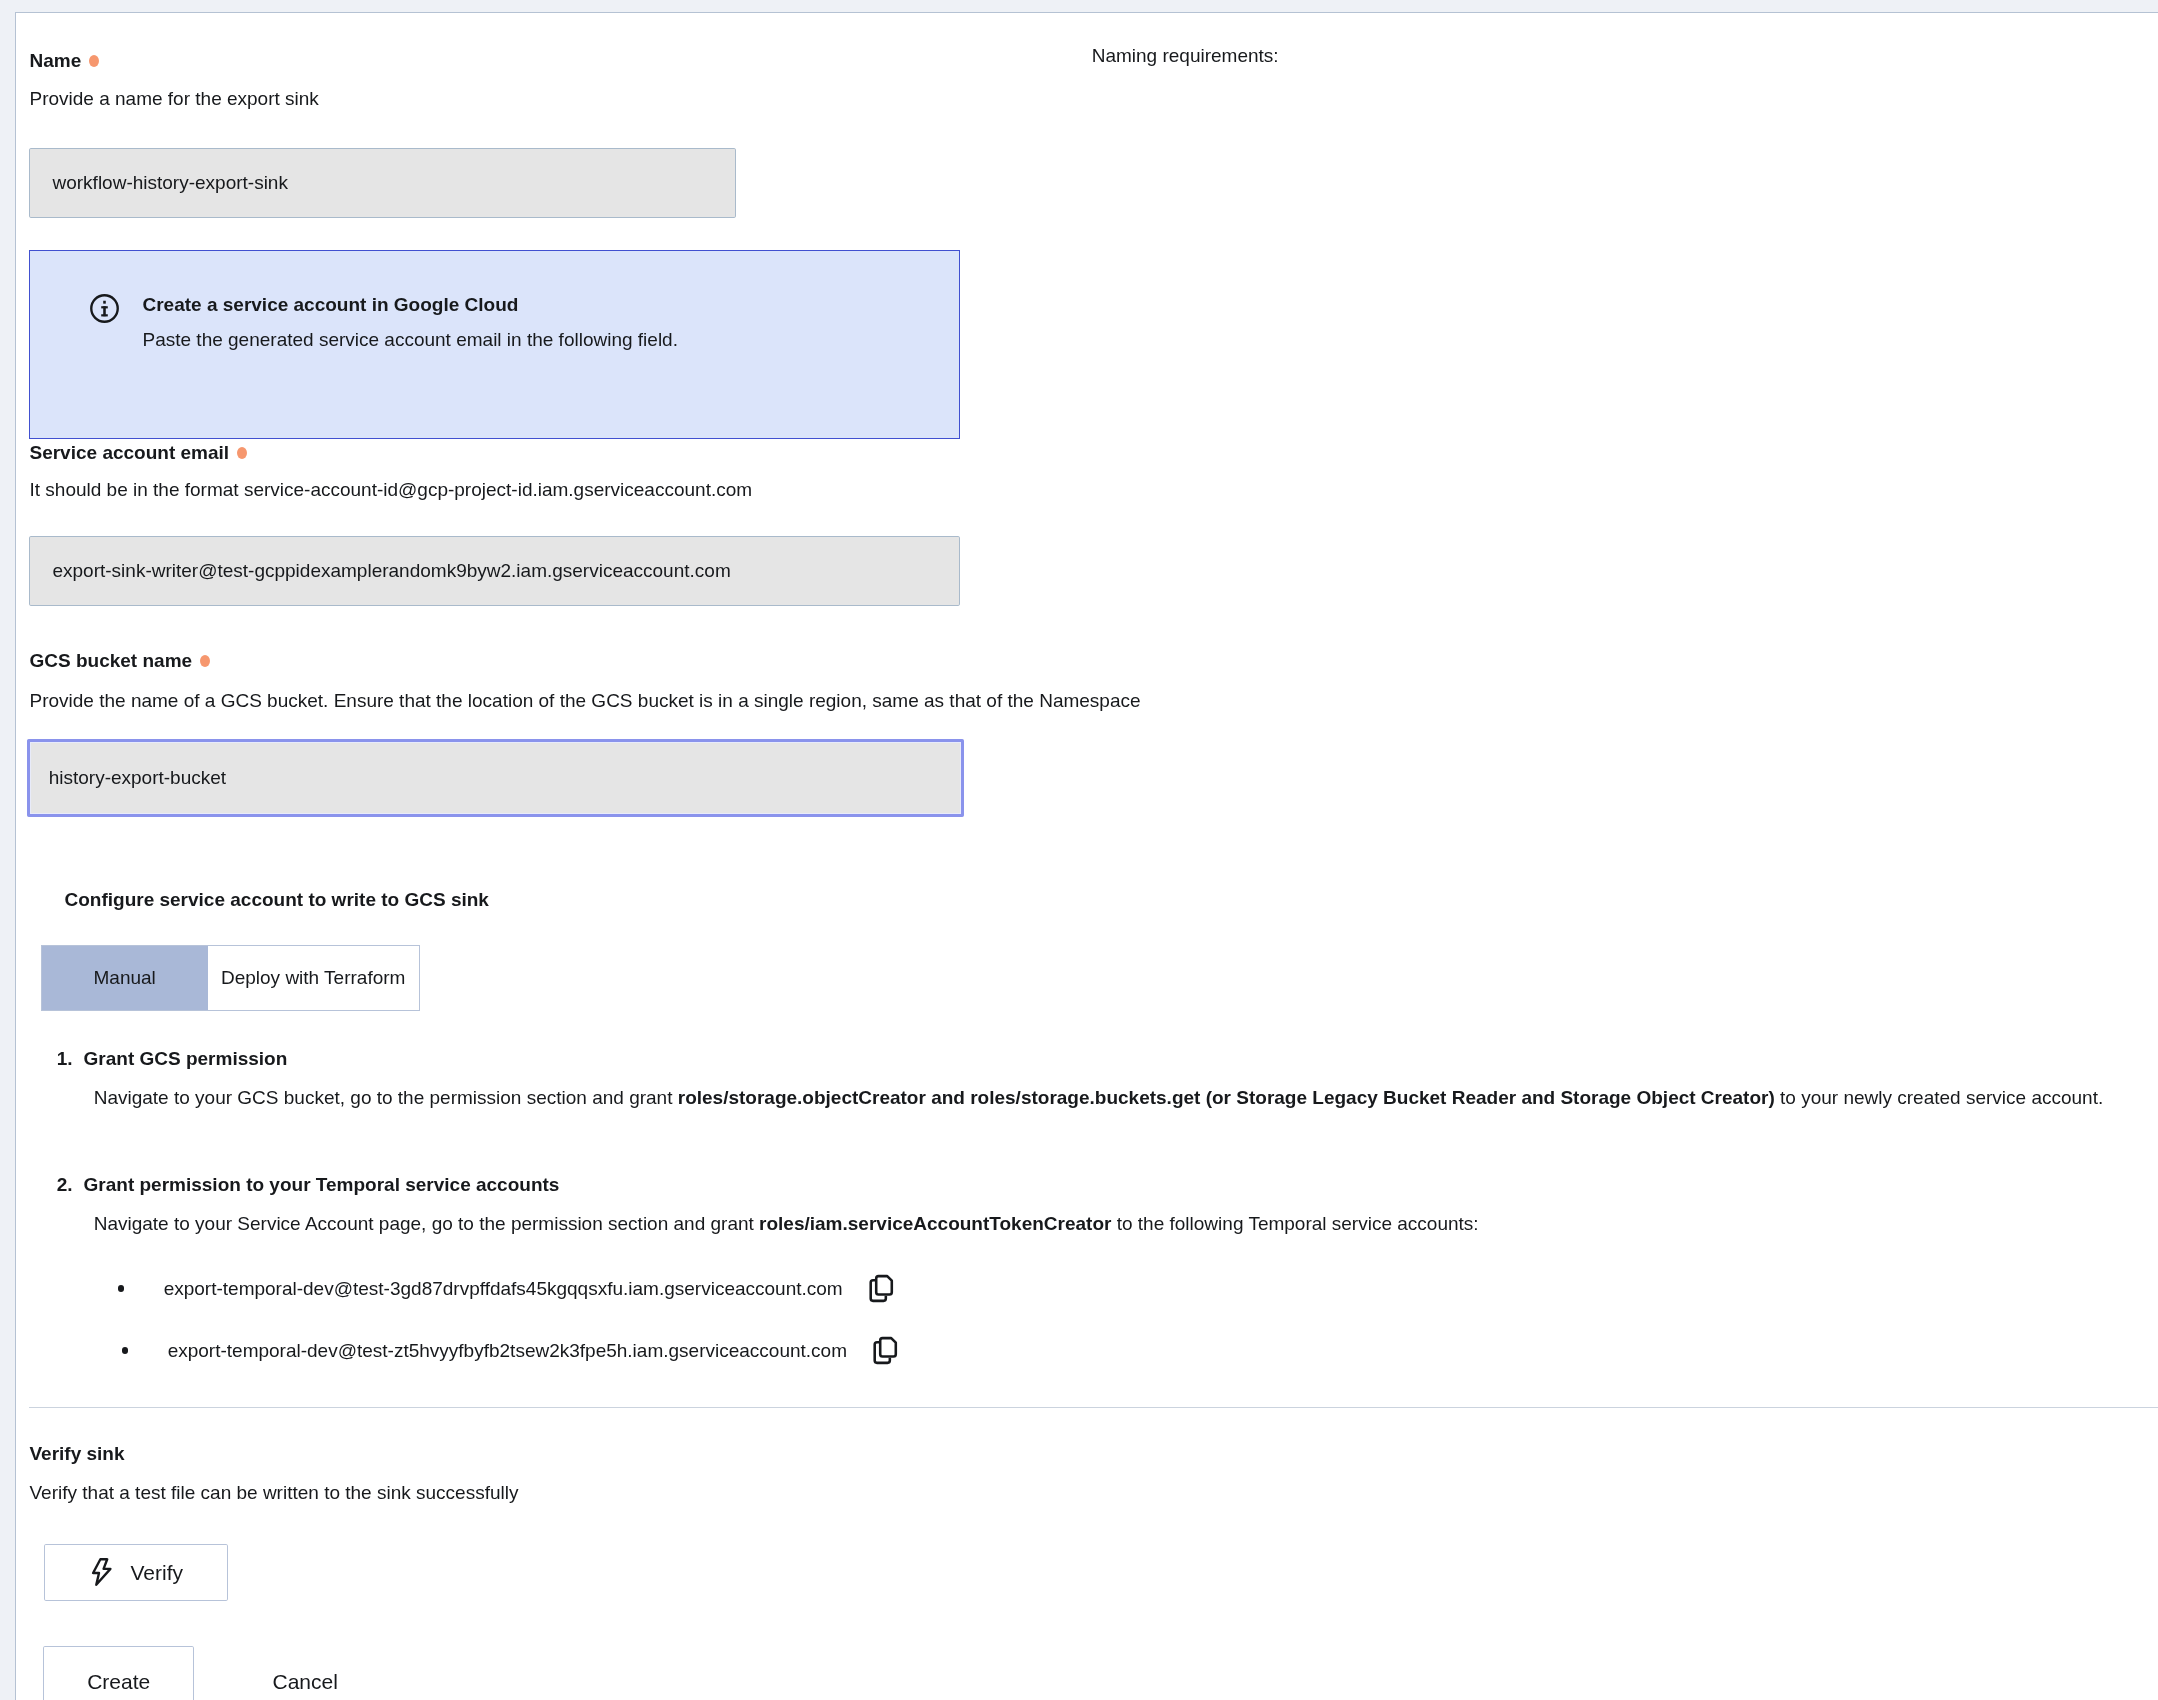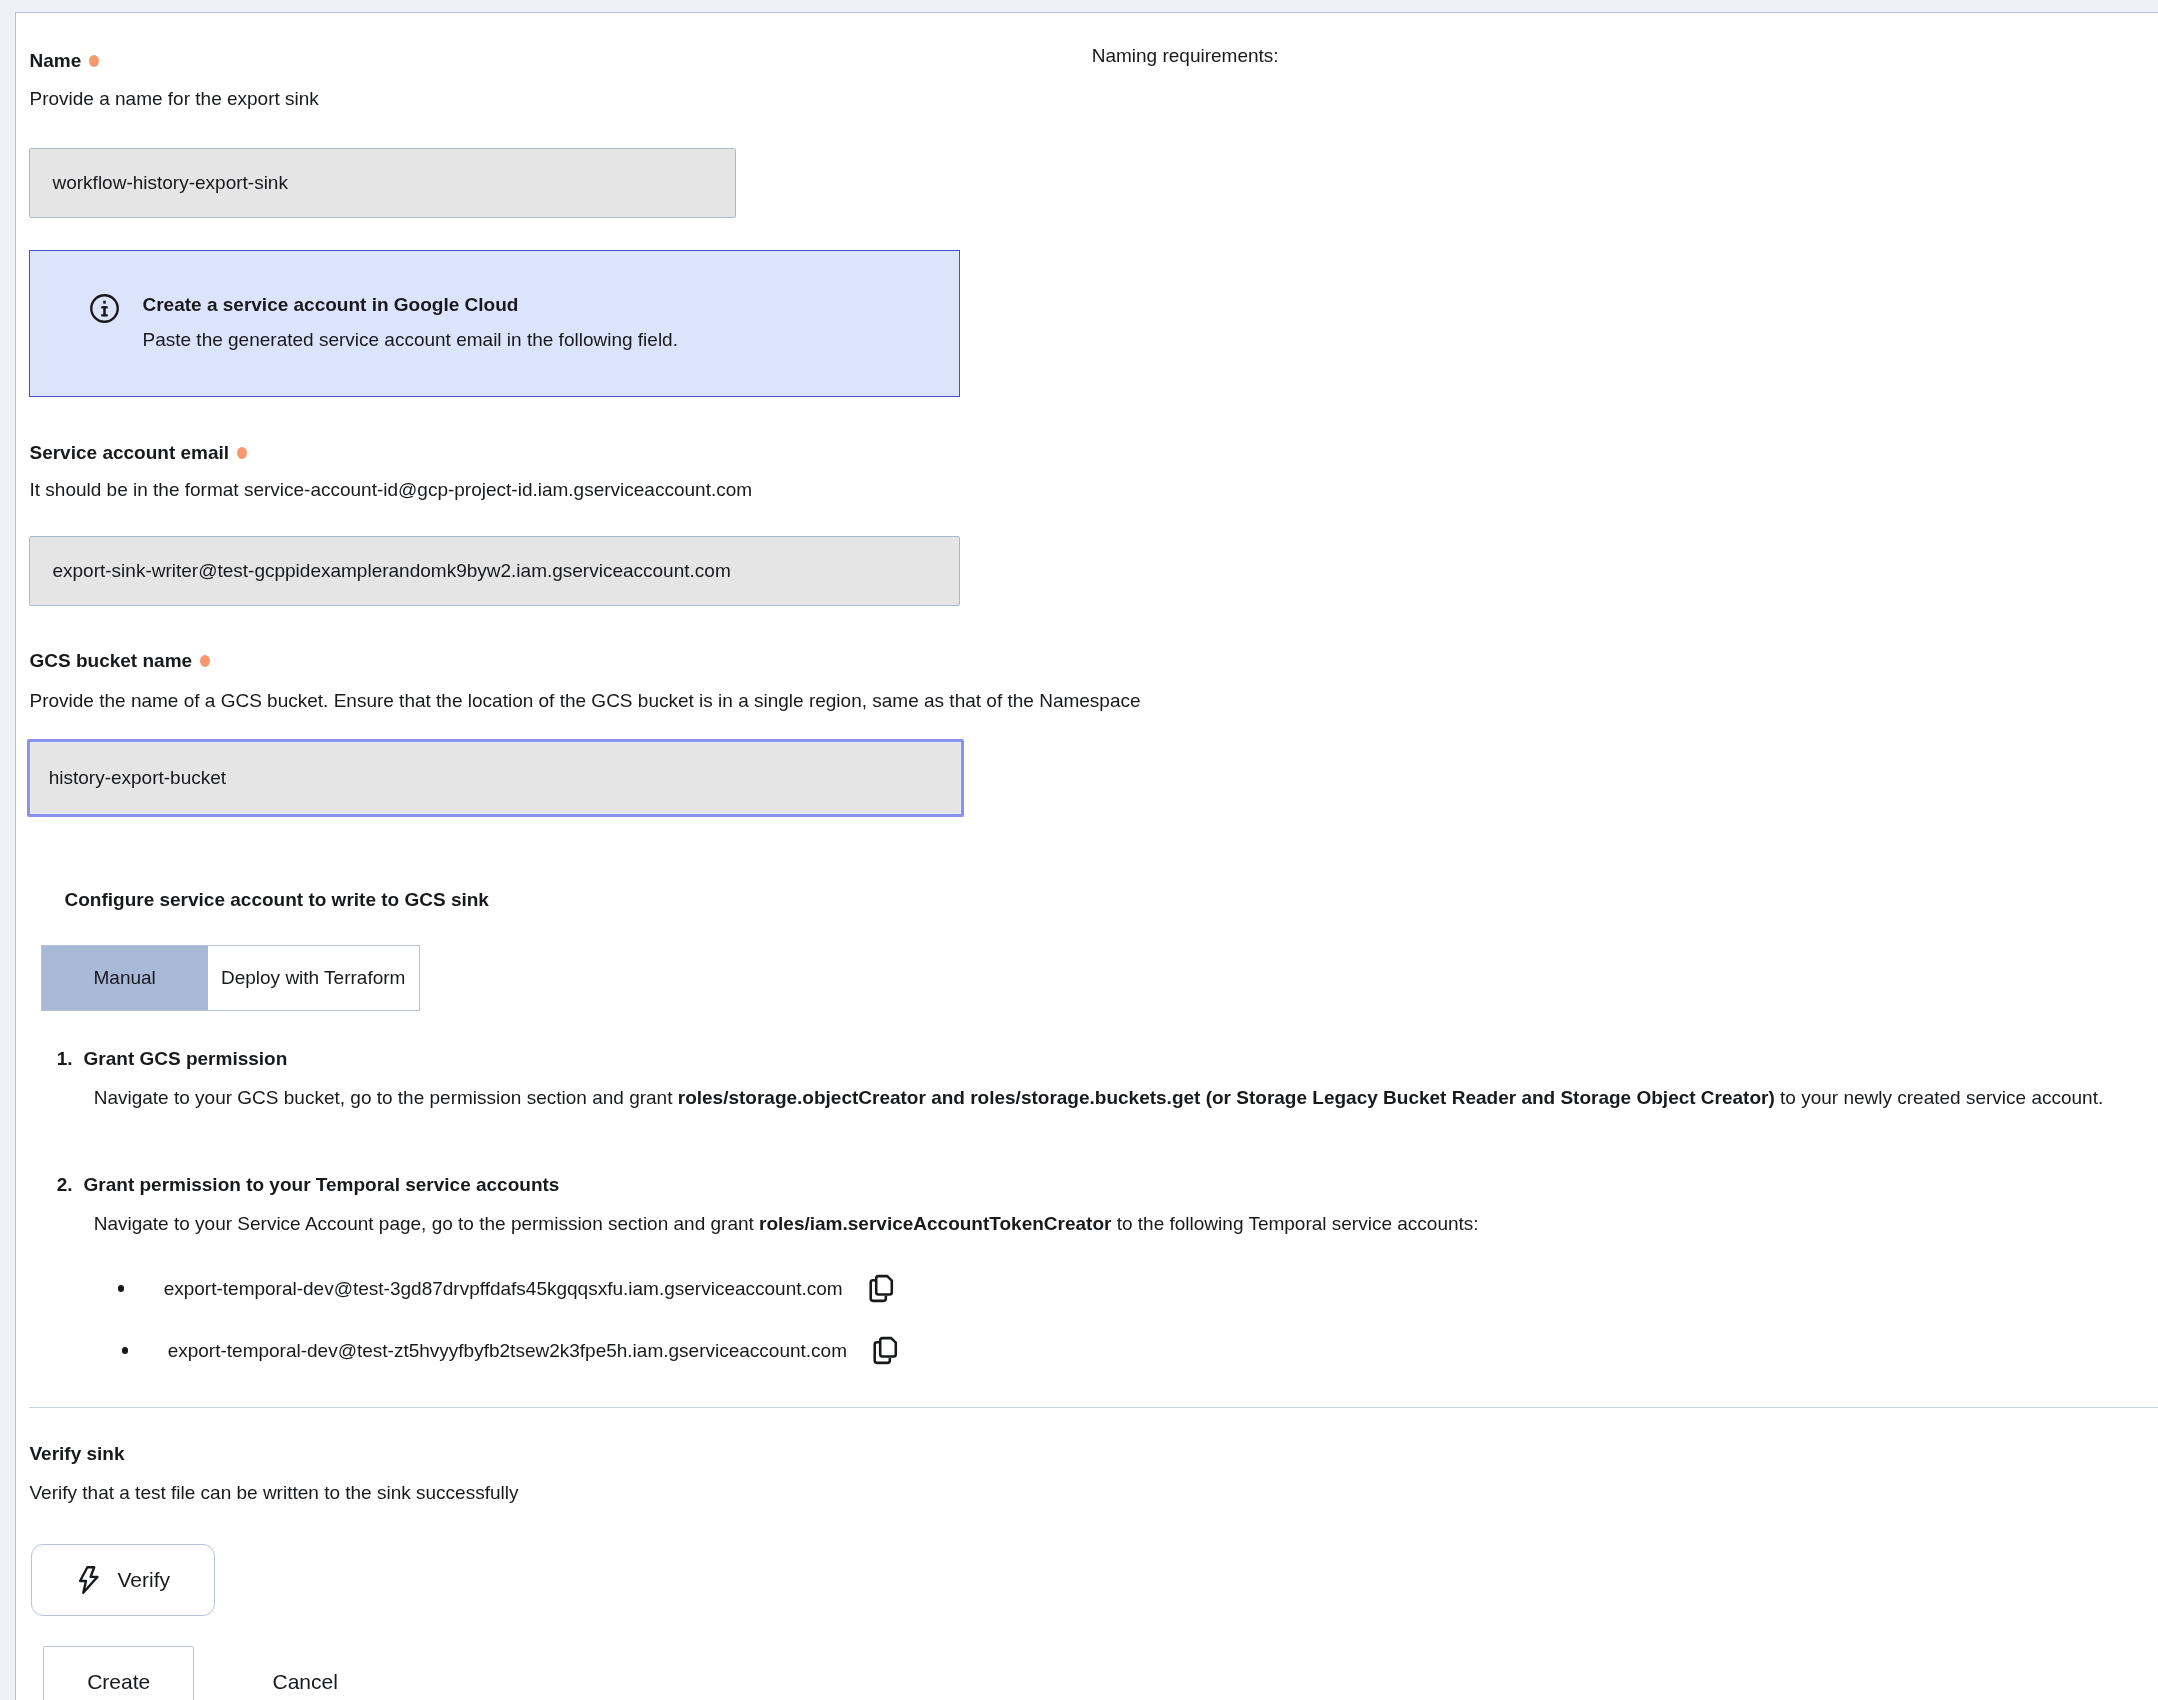--- a/index.html
+++ b/index.html
@@ -81,21 +81,21 @@
       <span class="lbl">Name</span>
       <span class="req-dot"></span>
     </div>
     <div class="abs desc" style="left:13.8px;top:73px;">Provide a name for the export sink</div>
     <input class="abs text-input" style="left: 13.8px; top: 135px; width: 707px;" value="workflow-history-export-sink">
 
     <div class="abs" style="left:1076px;top:30px;width:1065px;">
       <div class="desc">Naming requirements:</div>
     </div>
 
-    <div class="abs info-box" style="left:13.8px;top:237px;width:931px;height:147px;">
+    <div class="abs info-box" style="left:13.8px;top:237px;width:931px;height:189px;">
       <span style="margin-top:1.8px;">
         <svg width="31" height="31" viewBox="0 0 34 34">
           <circle cx="17" cy="17" r="14.5" fill="none" stroke="#17191C" stroke-width="2.6"></circle>
           <rect x="15.6" y="8.5" width="2.8" height="3.2" fill="#17191C"></rect>
           <rect x="15.6" y="14.5" width="2.8" height="11" fill="#17191C"></rect>
           <rect x="13.4" y="14.5" width="7.2" height="2.4" fill="#17191C"></rect>
           <rect x="13.4" y="23.3" width="7.2" height="2.4" fill="#17191C"></rect>
         </svg>
       </span>
       <div>
@@ -168,21 +168,21 @@
           </svg>
         </span>
       </button>
     </div>
 
     <div class="abs divider" style="left:13.8px;top:1394px;right:0;"></div>
 
     <div class="abs lbl" style="left:13.8px;top:1428px;">Verify sink</div>
     <div class="abs desc" style="left:13.8px;top:1467px;">Verify that a test file can be written to the sink successfully</div>
 
-    <button class="abs btn" style="left:15px;top:1531px;width:184px;height:72px;border-radius:12px;">
+    <button class="abs btn" style="left:28px;top:1531px;width:184px;height:57px;">
       <span>
         <svg width="27.5" height="31" viewBox="0 0 30 34">
           <path d="M13.5 2.5 L5.5 17.5 h6.5 l-3 13 L24.5 13 h-7.5 l4 -10.5 Z" fill="none" stroke="#17191C" stroke-width="2.6" stroke-linejoin="round"></path>
         </svg>
       </span>
       <span>Verify</span>
     </button>
 
     <button class="abs btn" style="left:27.5px;top:1633px;width:151px;height:72px;">
       <span>Create</span>

